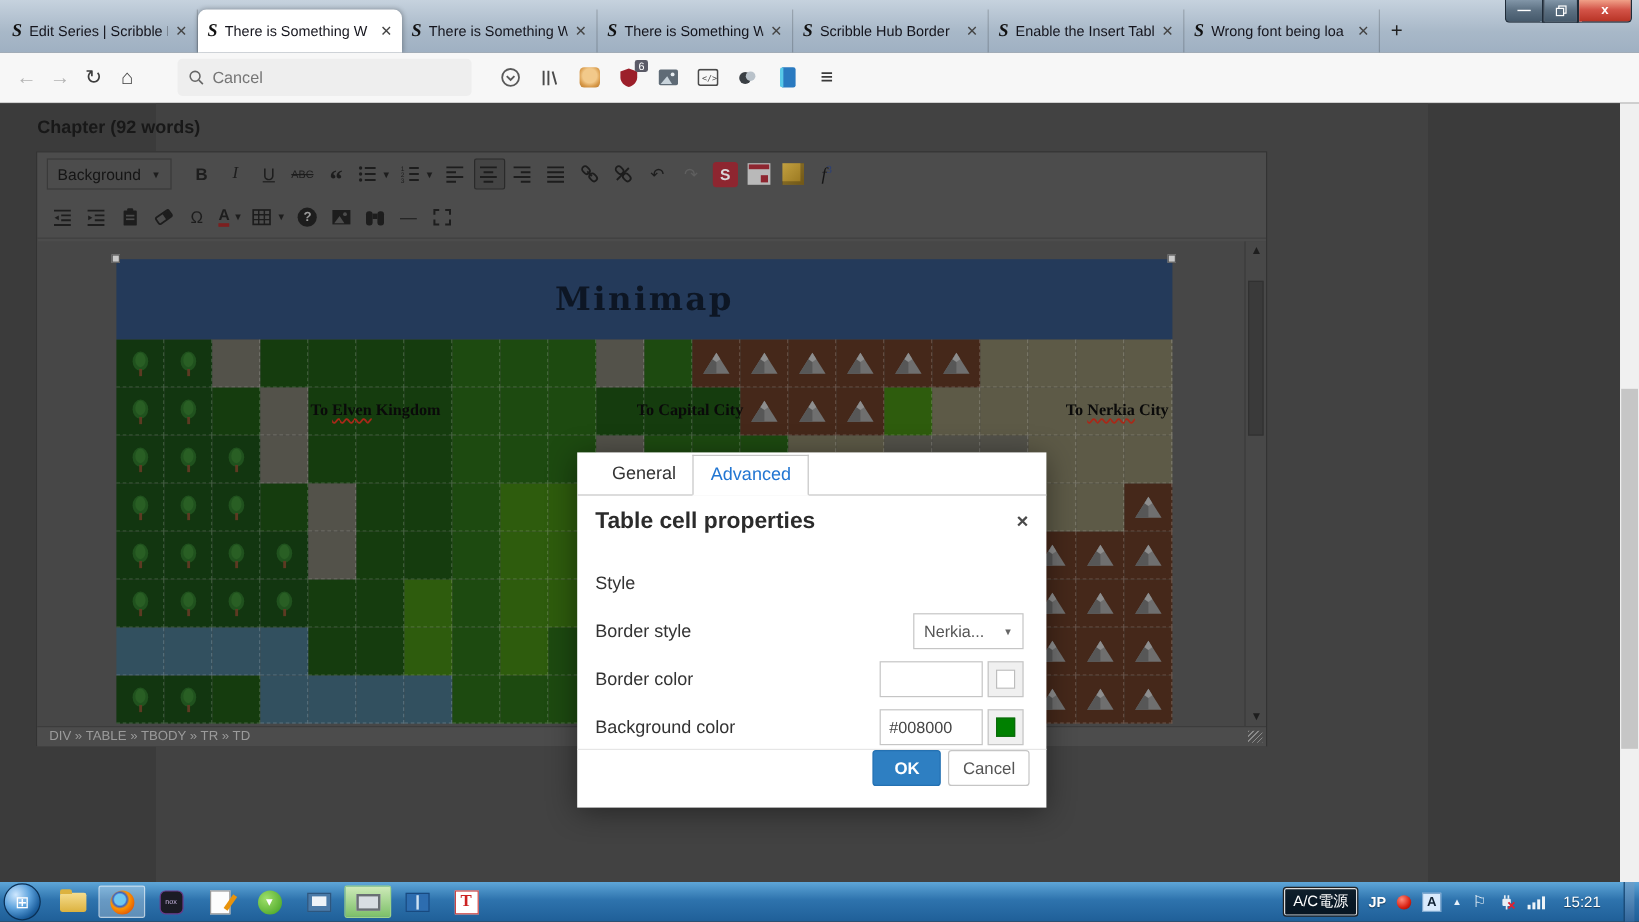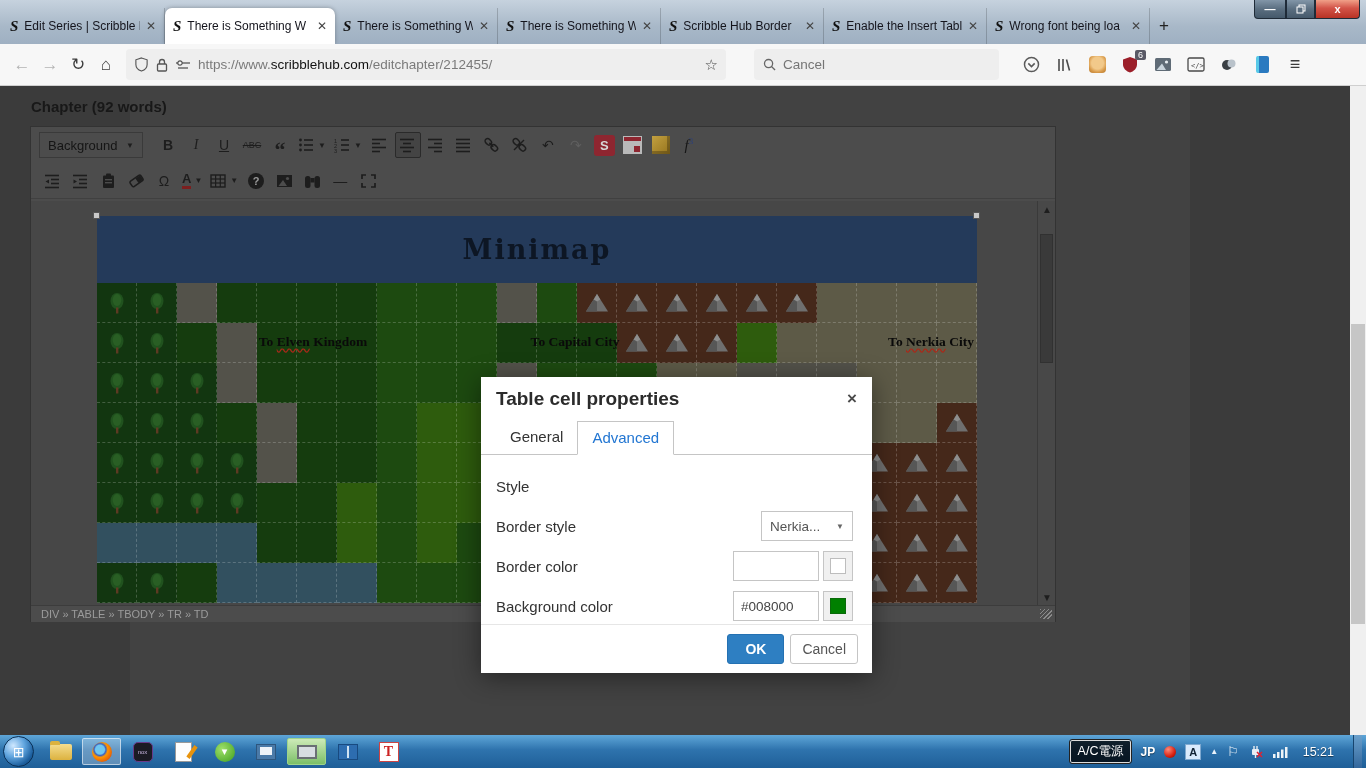--- a/index.html
+++ b/index.html
@@ -135,21 +135,21 @@
     font-family:"Liberation Sans",sans-serif; display:flex; align-items:center; white-space:nowrap; overflow:hidden; }
   #styleinput { width:291px; }
   .smallinput { width:86px; }
   .swatchbtn { width:30px; height:30px; border:1px solid #c5c5c5; background:#f0f0f0;
     display:flex; align-items:center; justify-content:center; }
   .swatch { width:16px; height:16px; border:1px solid #bdbdbd; background:#fff; }
   #selectbox { width:92px; height:30px; border:1px solid #c5c5c5; display:flex; align-items:center;
     padding:0 8px; color:#555; font-size:13.5px; }
   #selectbox .caret { margin-left:auto; color:#666; }
   #dlgfoot { position:absolute; left:0; right:0; bottom:0; height:49px; border-top:1px solid #e6e6e6;
-    display:flex; align-items:center; justify-content:flex-end; gap:6px; padding:0 14px; }
+    display:flex; align-items:flex-start; justify-content:flex-end; gap:6px; padding:0 14px; }
   #okbtn { background:#2e7fc2; color:#fff; font-weight:bold; font-size:14px; border:1px solid #2471b2;
     border-radius:3px; padding:6px 17px; }
   #cancelbtn { background:#fff; color:#555; font-size:14px; border:1px solid #c5c5c5;
     border-radius:3px; padding:6px 11px; }
 
   
   #taskbar { position:absolute; left:0; top:735px; width:1366px; height:33px;
     background:linear-gradient(#5ea6d8,#2e73ad 45%,#1f5f98); display:flex; align-items:center; }
   #startorb { width:31px; height:31px; border-radius:50%; margin:0 6px 0 3px;
     background:radial-gradient(circle at 32% 30%,#cfe8ff,#5fa4de 40%,#1c5f9e 72%,#0b3a66);
@@ -246,36 +246,20 @@
     <div class="wbtn close">x</div>
   </div>
 </div>
 
 <div id="navbar">
   <div style="width:8px"></div>
   <div class="navico dis">←</div>
   <div class="navico dis">→</div>
   <div class="navico">↻</div>
   <div class="navico">⌂</div>
-  <div id="urlbar">
-    <svg width="15" height="15" viewBox="0 0 16 16">
-        <path d="M8 1 L14 3 V8 C14 11.5 11 14 8 15 C5 14 2 11.5 2 8 V3 Z" fill="none" stroke="#555" stroke-width="1.2"></path>
-      </svg>
-    <svg width="12" height="14" viewBox="0 0 12 14">
-        <rect x="1.5" y="6" width="9" height="7" rx="1" fill="none" stroke="#555" stroke-width="1.3"></rect>
-        <path d="M3.5 6 V4 a2.5 2.5 0 0 1 5 0 V6" fill="none" stroke="#555" stroke-width="1.3"></path>
-      </svg>
-    <svg width="16" height="12" viewBox="0 0 16 12">
-        <line x1="1" y1="4" x2="15" y2="4" stroke="#555" stroke-width="1.3"></line>
-        <circle cx="5" cy="4" r="2.2" fill="#f7f7f7" stroke="#555" stroke-width="1.2"></circle>
-        <line x1="3" y1="9" x2="13" y2="9" stroke="#555" stroke-width="1.3"></line>
-      </svg>
-    <div id="urltext"><span class="dim">https://www.</span><span>scribblehub.com</span><span class="dim">/editchapter/212455/</span></div>
-    <span style="color:#4a4a4a; font-size:15px;">☆</span>
-  </div>
   <div id="searchbar">
     <svg width="13" height="13" viewBox="0 0 14 14">
         <circle cx="6" cy="6" r="4.4" fill="none" stroke="#666" stroke-width="1.4"></circle>
         <line x1="9.4" y1="9.4" x2="13" y2="13" stroke="#666" stroke-width="1.4"></line>
       </svg>
     <span class="ph">Cancel</span>
   </div>
   <div id="extrow">
     <div class="ext">
         <svg width="17" height="17" viewBox="0 0 16 16">
@@ -1003,27 +987,27 @@
     <div id="statusbar">DIV » TABLE » TBODY » TR » TD</div>
     <div id="grip"></div>
   </div>
 
   <div id="wscroll">
     <div id="wthumb" style="top:238px; height:300px;"></div>
   </div>
 </div>
 
 <div id="dialog">
+  <div id="dlgtabs">
+    <div class="dtab">General</div>
+    <div class="dtab on">Advanced</div>
+  </div>
   <div id="dlghead">
     <span id="dlgtitle">Table cell properties</span>
     <span id="dlgclose">×</span>
-  </div>
-  <div id="dlgtabs">
-    <div class="dtab">General</div>
-    <div class="dtab on">Advanced</div>
   </div>
   <div id="dlgbody">
     <div class="drow">
       <span class="dlabel">Style</span>
     </div>
     <div class="drow">
       <span class="dlabel">Border style</span>
       <div class="dctrl">
           <div id="selectbox">
             <span>Nerkia...</span>

